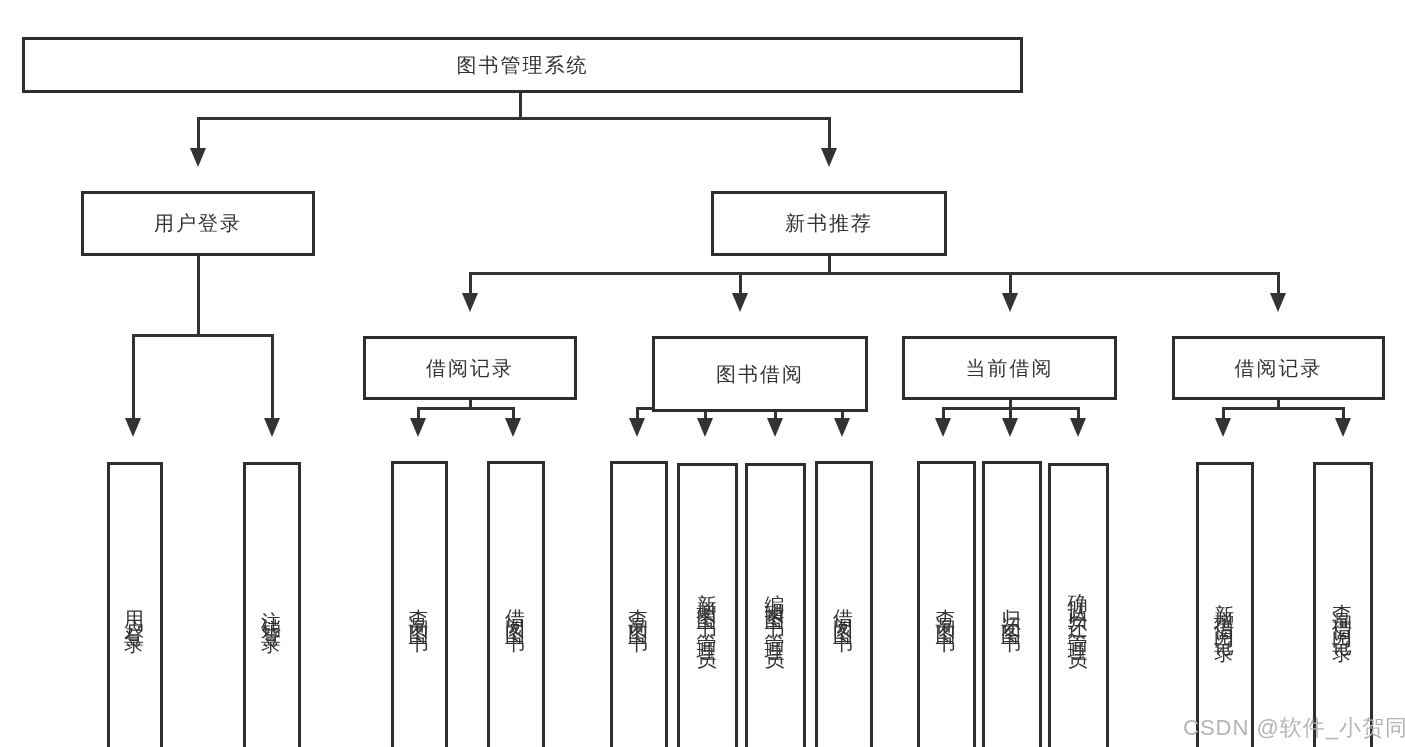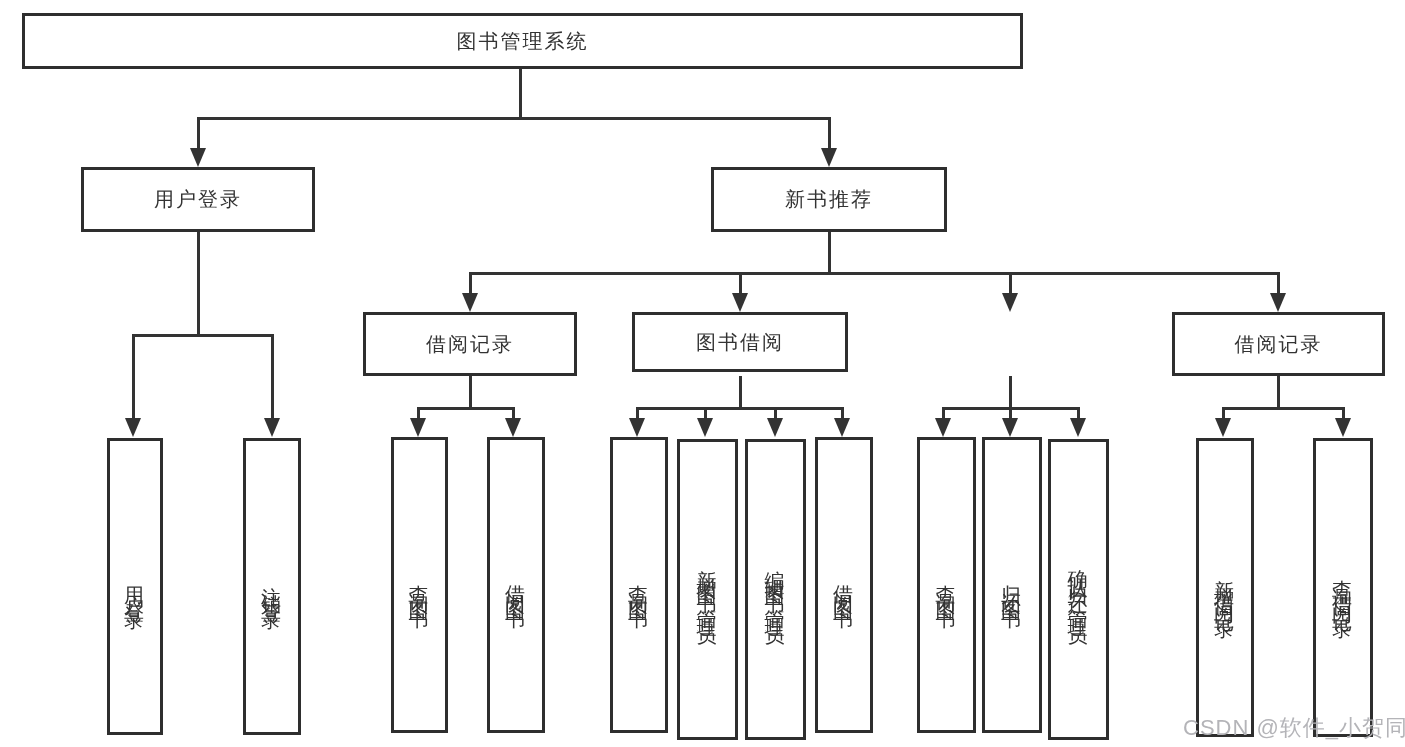--- a/index.html
+++ b/index.html
@@ -16,21 +16,21 @@
     background:var(--bg);
     font-family:"Liberation Sans", sans-serif;
     color:var(--text);
     overflow:hidden;
   }
   .box{
     position:absolute;
     border:3px solid var(--border);
     background:#fff;
     box-sizing:border-box;
-    display:flex;align-items:center;justify-content:center;
+    display:flex;align-items:center;justify-content:center;margin-top:24px;
   }
   .h-label{font-size:20px;letter-spacing:2px;color:var(--text);}
   .v-label{
     writing-mode:vertical-rl;
     text-orientation:mixed;
     font-size:20px;
     letter-spacing:8px;
     color:var(--text);
     white-space:nowrap;
   }
@@ -124,22 +124,25 @@
   <div class="box" style="left:81px;top:167px;width:234px;height:65px">
     <span class="h-label">用户登录</span>
   </div>
   <div class="box" style="left:711px;top:167px;width:236px;height:65px">
     <span class="h-label">新书推荐</span>
   </div>
 
   <div class="box" style="left:363px;top:312px;width:214px;height:64px">
     <span class="h-label">借阅记录</span>
   </div>
-  <div class="box" style="left:632px;top:312px;width:216px;height:60px">
+  <div class="box" style="left:652px;top:312px;width:216px;height:76px">
     <span class="h-label">图书借阅</span>
+  </div>
+  <div class="box" style="left:902px;top:312px;width:215px;height:64px">
+    <span class="h-label">当前借阅</span>
   </div>
   <div class="box" style="left:1172px;top:312px;width:213px;height:64px">
     <span class="h-label">借阅记录</span>
   </div>
 
   <div class="box" style="left:107px;top:438px;width:56px;height:297px">
     <span class="v-label">用户登录</span>
   </div>
   <div class="box" style="left:243px;top:438px;width:58px;height:297px">
     <span class="v-label">注销登录</span>

